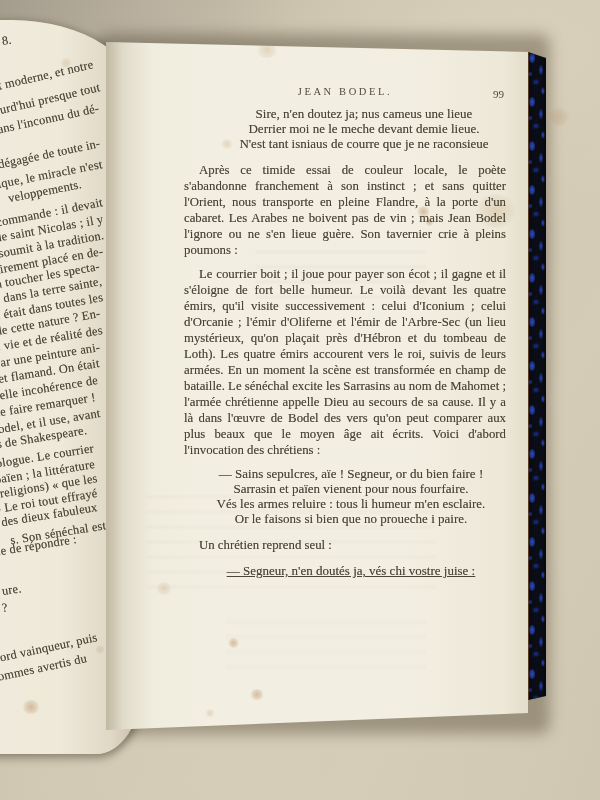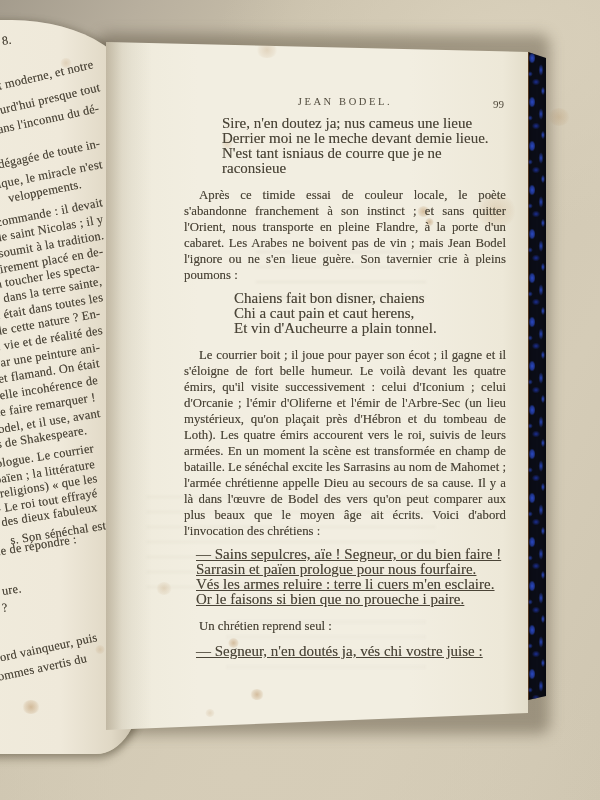--- a/index.html
+++ b/index.html
@@ -36,28 +36,28 @@
   .fragL{transform-origin:0 50%;}
   
   .page-right{
     position:absolute; left:106px; top:36px; width:422px; height:698px;
     background:
       linear-gradient(90deg, rgba(103,86,58,.30) 0%, rgba(103,86,58,.10) 16px, rgba(103,86,58,0) 46px),
       linear-gradient(90deg, #e8e2d0 0%, #efebdc 6%, var(--page) 22%, var(--page) 72%, #ede8d8 94%, #e3ddca 100%);
     clip-path:polygon(0 6px, 100% 16px, 100% 677px, 0 694px);
     color:var(--ink);
   }
-  .content{position:absolute; left:78px; top:60px; width:322px;}
+  .content{position:absolute; left:78px; top:50px; width:322px;}
   .runhead{position:relative; text-align:center; font-size:10.5px; letter-spacing:2.6px; margin-bottom:9px; color:#514b3d;}
   .folio{position:absolute; right:2px; top:2px; letter-spacing:0; font-size:11px;}
   .para{font-size:12.8px; line-height:16px; text-align:justify; text-indent:15px; margin:0 0 8px 0; text-shadow:0 0 .5px rgba(74,68,55,.5);}
-  .verse{font-size:15px; line-height:15px; margin:2px 0 11px 38px; text-shadow:0 0 .4px rgba(74,68,55,.5);}
+  .verse{font-size:13px; line-height:15px; margin:2px 0 11px 38px; text-shadow:0 0 .4px rgba(74,68,55,.5);text-align:center;}
   .verse span{display:block;}
   .v2{margin-left:50px;}
-  .v3{margin-left:12px;text-decoration:underline;}
+  .v3{margin-left:12px;}
   .v4{margin-left:12px; margin-bottom:0;text-decoration:underline;}
   .ghost{position:absolute; pointer-events:none; filter:blur(1.6px); opacity:.55;
     background:repeating-linear-gradient(180deg, rgba(112,108,90,.14) 0 2px, rgba(112,108,90,0) 2px 15px);}
   
   .marble{
     position:absolute; left:528px; top:52px; width:18px; height:648px;
     background-color:var(--marble_base);
     background-image:
       radial-gradient(5px 8px at 4px 6px, var(--marble_blue) 0%, #20368f 45%, rgba(0,0,0,0) 70%),
       radial-gradient(4px 9px at 13px 18px, #2a49c4 0%, rgba(0,0,0,0) 65%),
@@ -144,32 +144,27 @@
 
 
       <div class="verse">
         <span>Sire, n'en doutez ja; nus cameus une lieue</span>
         <span>Derrier moi ne le meche devant demie lieue.</span>
         <span>N'est tant isniaus de courre que je ne raconsieue</span>
       </div>
 
       <p class="para">Après ce timide essai de couleur locale, le poète s'abandonne franchement à son instinct ; et sans quitter l'Orient, nous transporte en pleine Flandre, à la porte d'un cabaret. Les Arabes ne boivent pas de vin ; mais Jean Bodel l'ignore ou ne s'en lieue guère. Son tavernier crie à pleins poumons :</p>
 
-      <div class="verse v2">
-        <span>Chaiens fait bon disner, chaiens</span>
-        <span>Chi a caut pain et caut herens,</span>
-        <span>Et vin d'Aucheurre a plain tonnel.</span>
-      </div>
 
       <p class="para">Le courrier boit ; il joue pour payer son écot ; il gagne et il s'éloigne de fort belle humeur. Le voilà devant les quatre émirs, qu'il visite successivement : celui d'Iconium ; celui d'Orcanie ; l'émir d'Oliferne et l'émir de l'Arbre-Sec (un lieu mystérieux, qu'on plaçait près d'Hébron et du tombeau de Loth). Les quatre émirs accourent vers le roi, suivis de leurs armées. En un moment la scène est transformée en champ de bataille. Le sénéchal excite les Sarrasins au nom de Mahomet ; l'armée chrétienne appelle Dieu au secours de sa cause. Il y a là dans l'œuvre de Bodel des vers qu'on peut comparer aux plus beaux que le moyen âge ait écrits. Voici d'abord l'invocation des chrétiens :</p>
 
       <div class="verse v3">
         <span>— Sains sepulcres, aïe ! Segneur, or du bien faire !</span>
-        <span>Sarrasin et païen prologue pour nous fourfaire.</span>
-        <span>Vés les armes reluire : terre li cuers m'en esclaire.</span>
+        <span>Sarrasin et païen vienent pour nous fourfaire.</span>
+        <span>Vés les armes reluire : tous li humeur m'en esclaire.</span>
         <span>Or le faisons si bien que no proueche i paire.</span>
       </div>
 
       <p class="para" style="margin-bottom:10px;">Un chrétien reprend seul :</p>
 
       <div class="verse v4">
         <span>— Segneur, n'en doutés ja, vés chi vostre juise :</span>
       </div>
     </div>
   </div>

